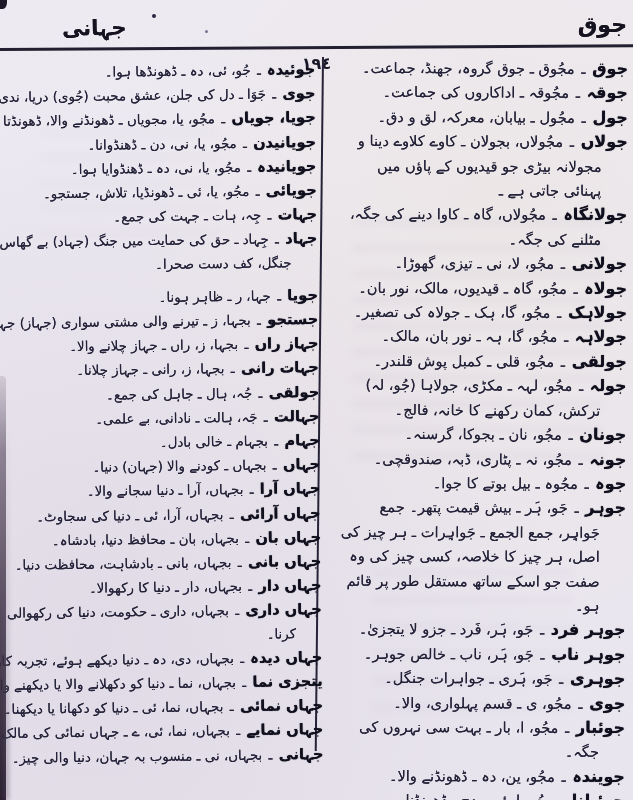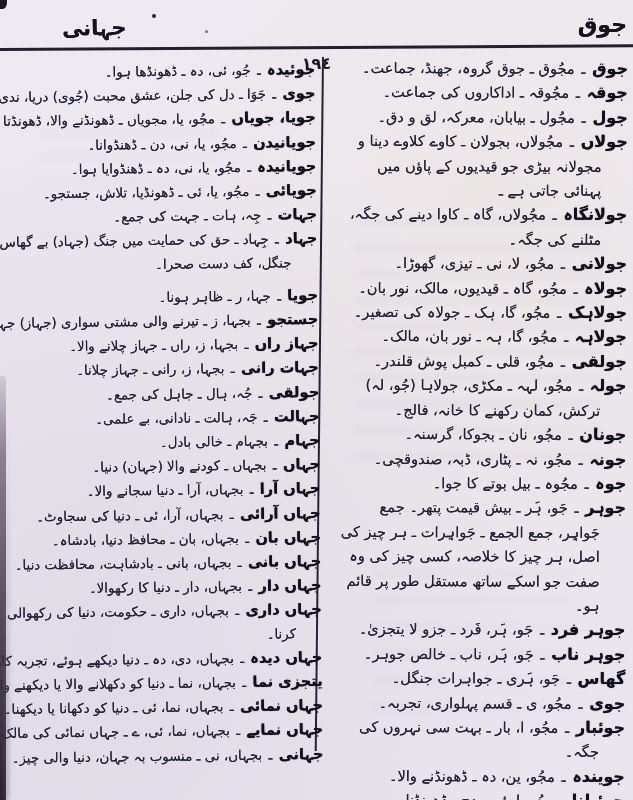--- a/index.html
+++ b/index.html
@@ -94,22 +94,22 @@
           <div class="entry"><span class="hw">جولاہک</span><span class="sep"> ـ </span><span class="def">مجُو، گا، ہک ـ جولاہ کی تصغیر۔</span></div>
           <div class="entry"><span class="hw">جولاہہ</span><span class="sep"> ـ </span><span class="def">مجُو، گا، ہہ ـ نور بان، مالک۔</span></div>
           <div class="entry"><span class="hw">جولقی</span><span class="sep"> ـ </span><span class="def">مجُو، قلی ـ کمبل پوش قلندر۔</span></div>
           <div class="entry"><span class="hw">جولہ</span><span class="sep"> ـ </span><span class="def">مجُو، لہہ ـ مکڑی، جولاہا (جُو، لہ) ترکش، کمان رکھنے کا خانہ، فالج۔</span></div>
           <div class="entry"><span class="hw">جونان</span><span class="sep"> ـ </span><span class="def">مجُو، نان ـ بجوکا، گرسنہ۔</span></div>
           <div class="entry"><span class="hw">جونہ</span><span class="sep"> ـ </span><span class="def">مجُو، نہ ـ پٹاری، ڈبہ، صندوقچی۔</span></div>
           <div class="entry"><span class="hw">جوہ</span><span class="sep"> ـ </span><span class="def">مجُوہ ـ بیل بوتے کا جوا۔</span></div>
           <div class="entry"><span class="hw">جوہر</span><span class="sep"> ـ </span><span class="def">جَو، ہَر ـ بیش قیمت پتھر۔ جمع جَواہِر، جمع الجمع ـ جَواہِرات ـ ہر چیز کی اصل، ہر چیز کا خلاصہ، کسی چیز کی وہ صفت جو اسکے ساتھ مستقل طور پر قائم ہو۔</span></div>
           <div class="entry"><span class="hw">جوہر فرد</span><span class="sep"> ـ </span><span class="def">جَو، ہَر، فَرد ـ جزو لا یتجزیٰ۔</span></div>
           <div class="entry"><span class="hw">جوہر ناب</span><span class="sep"> ـ </span><span class="def">جَو، ہَر، ناب ـ خالص جوہر۔</span></div>
-          <div class="entry"><span class="hw">گھاس</span><span class="sep"> ـ </span><span class="def">جَو، ہَری ـ جواہرات جنگل۔</span></div>
-          <div class="entry"><span class="hw">جوی</span><span class="sep"> ـ </span><span class="def">مجُو، ی ـ قسم پہلواری، تجربہ۔</span></div>
+          <div class="entry"><span class="hw">جوہری</span><span class="sep"> ـ </span><span class="def">جَو، ہَری ـ جواہرات جنگل۔</span></div>
+          <div class="entry"><span class="hw">جوی</span><span class="sep"> ـ </span><span class="def">مجُو، ی ـ قسم پہلواری، والا۔</span></div>
           <div class="entry"><span class="hw">جوئبار</span><span class="sep"> ـ </span><span class="def">مجُو، ا، بار ـ بہت سی نہروں کی جگہ۔</span></div>
           <div class="entry"><span class="hw">جویندہ</span><span class="sep"> ـ </span><span class="def">مجُو، ین، دہ ـ ڈھونڈنے والا۔</span></div>
           <div class="entry"><span class="hw">جوئیلنا</span><span class="sep"> ـ </span><span class="def">مجُو، ا، ئی ـ دچ ـ ڈھونڈنا۔</span></div>
         </div>
     </section>
     <section class="col col-left">
       <div>
           <div class="entry"><span class="hw">جوئیدہ</span><span class="sep"> ـ </span><span class="def">جُو، ئی، دہ ـ ڈھونڈھا ہوا۔</span></div>
           <div class="entry"><span class="hw">جوی</span><span class="sep"> ـ </span><span class="def">جَوَا ـ دل کی جلن، عشق محبت (جُوی) دریا، ندی، نالا</span></div>
           <div class="entry"><span class="hw">جویا، جویاں</span><span class="sep"> ـ </span><span class="def">مجُو، یا، مجویاں ـ ڈھونڈنے والا، ڈھونڈتا ہوا</span></div>

